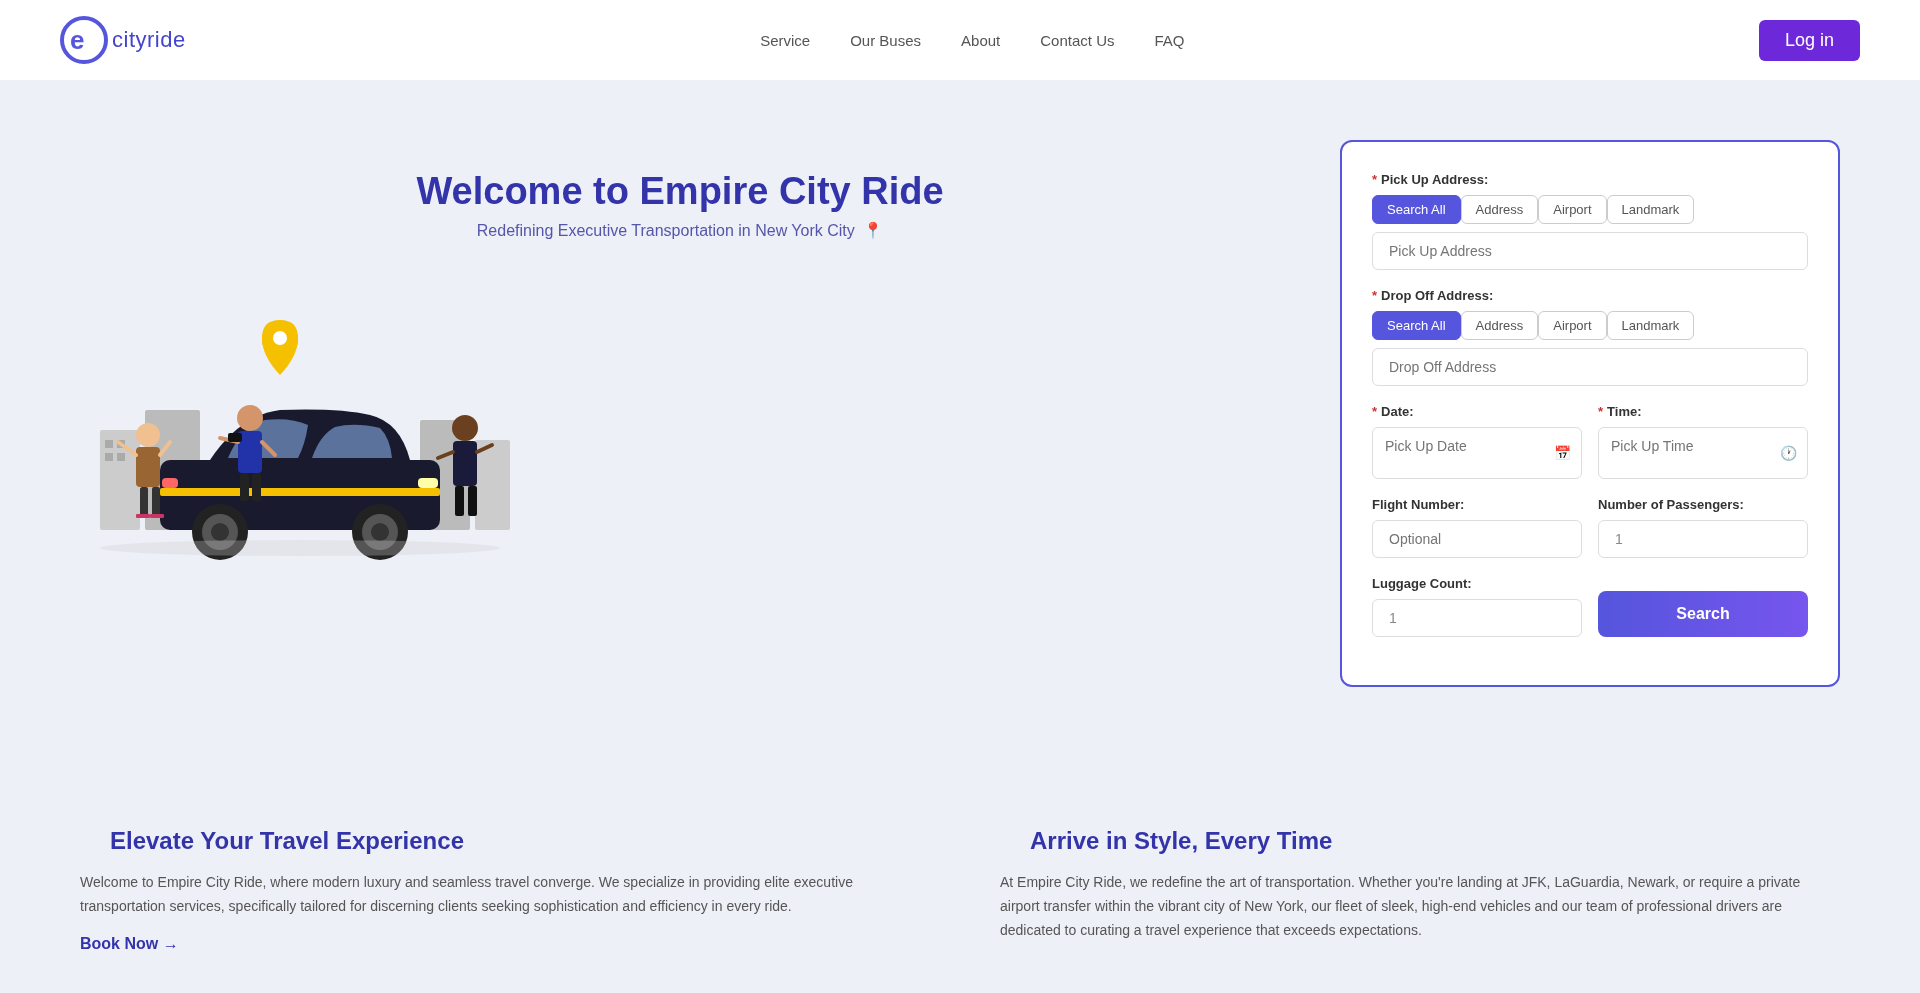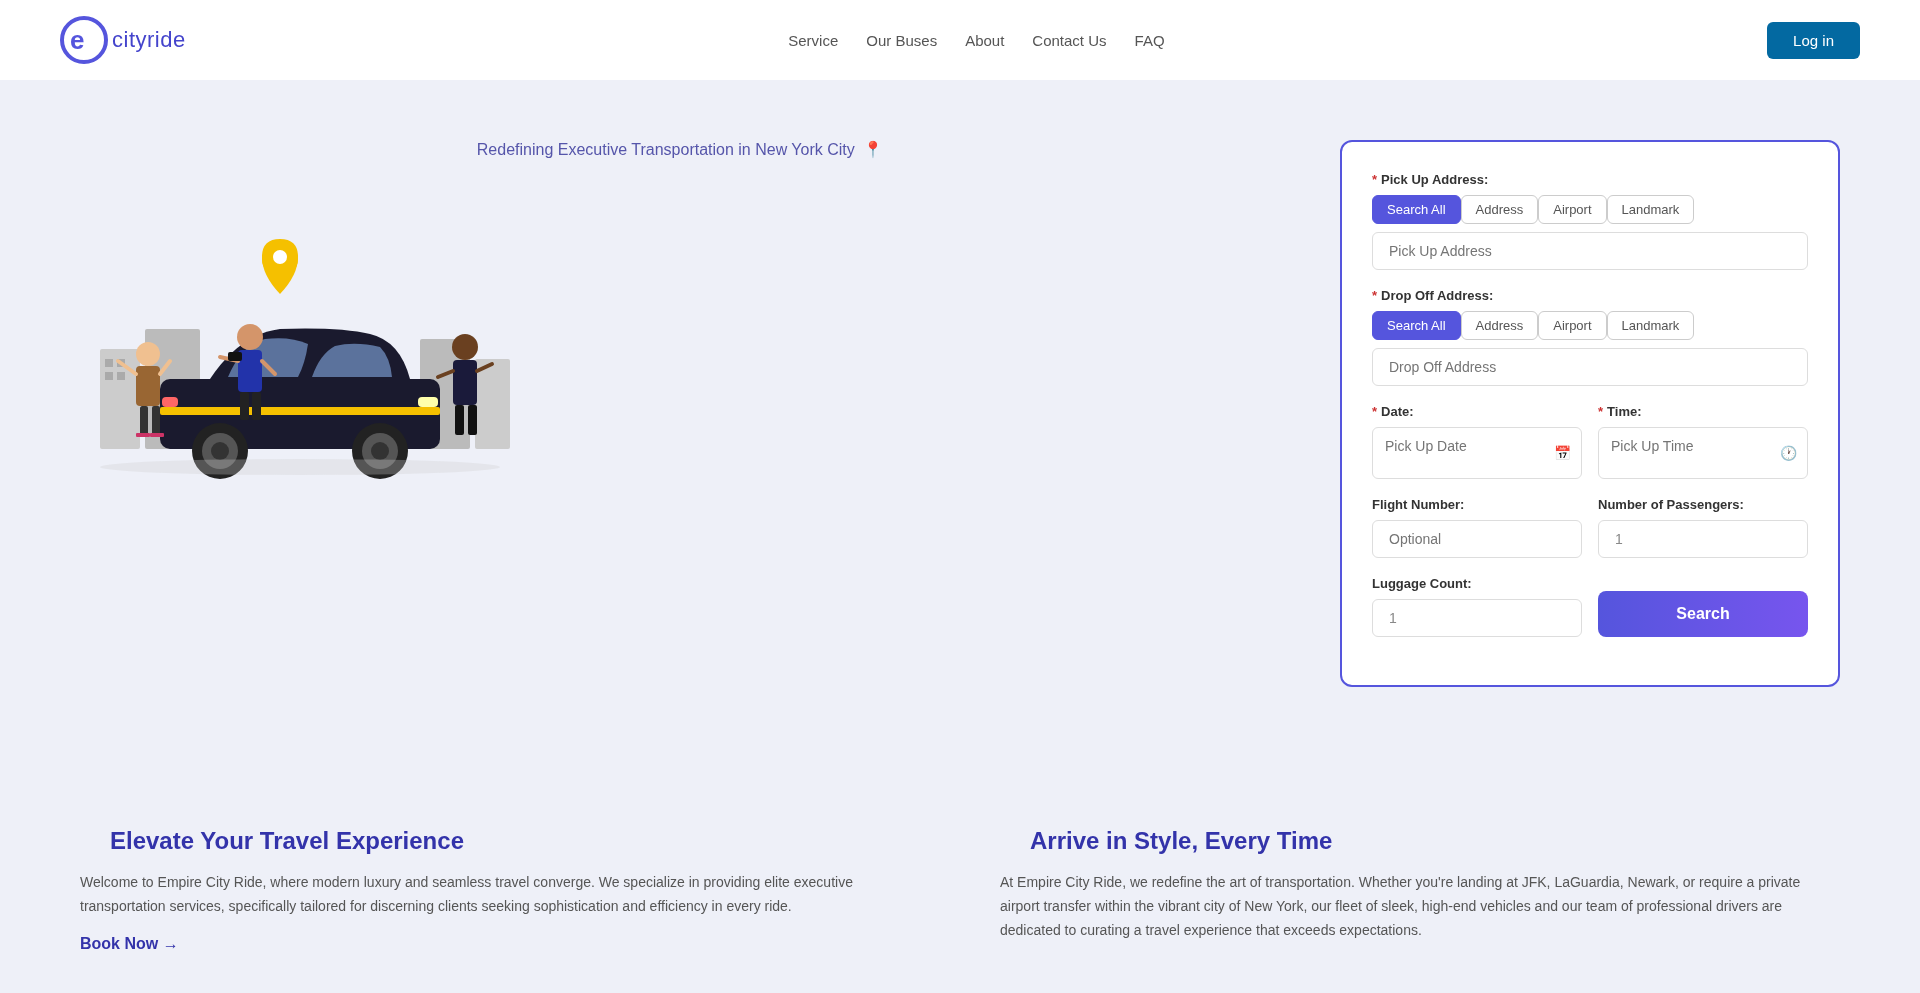--- a/index.html
+++ b/index.html
@@ -26,34 +26,34 @@
       height: 48px;
     }
     .logo-text {
       font-size: 22px;
       color: #4444cc;
       font-weight: 400;
       letter-spacing: 0.5px;
     }
     nav {
       display: flex;
-      gap: 28px;
+      gap: 40px;
     }
     nav a {
       text-decoration: none;
       color: #555;
       font-size: 15px;
     }
     .login-btn {
-      background: #0369a1;
+      background: #6d28d9;
       color: #fff;
       border: none;
       border-radius: 6px;
       padding: 10px 26px;
-      font-size: 15px;
+      font-size: 18px;
       cursor: pointer;
     }
 
     
     .hero {
       background: #eef0f8;
       padding: 60px 80px 80px 80px;
       display: flex;
       align-items: flex-start;
       gap: 60px;
@@ -228,20 +228,21 @@
     <a href="#">Our Buses</a>
     <a href="#">About</a>
     <a href="#">Contact Us</a>
     <a href="#">FAQ</a>
   </nav>
   <button class="login-btn">Log in</button>
 </header>
 
 <section class="hero">
   <div class="hero-left">
+    <h1 class="hero-title">Welcome to Empire City Ride</h1>
     <p class="hero-subtitle">
       <span>Redefining Executive Transportation in New York City</span>
       <span style="margin-left:4px;">📍</span>
     </p>
 
     <div class="illustration-wrapper">
       <svg width="440" height="290" viewBox="0 0 440 290" xmlns="http://www.w3.org/2000/svg">
 
         <rect x="20" y="160" width="40" height="100" fill="#ccc" rx="2"></rect>
         <rect x="25" y="170" width="8" height="8" fill="#aaa"></rect>

